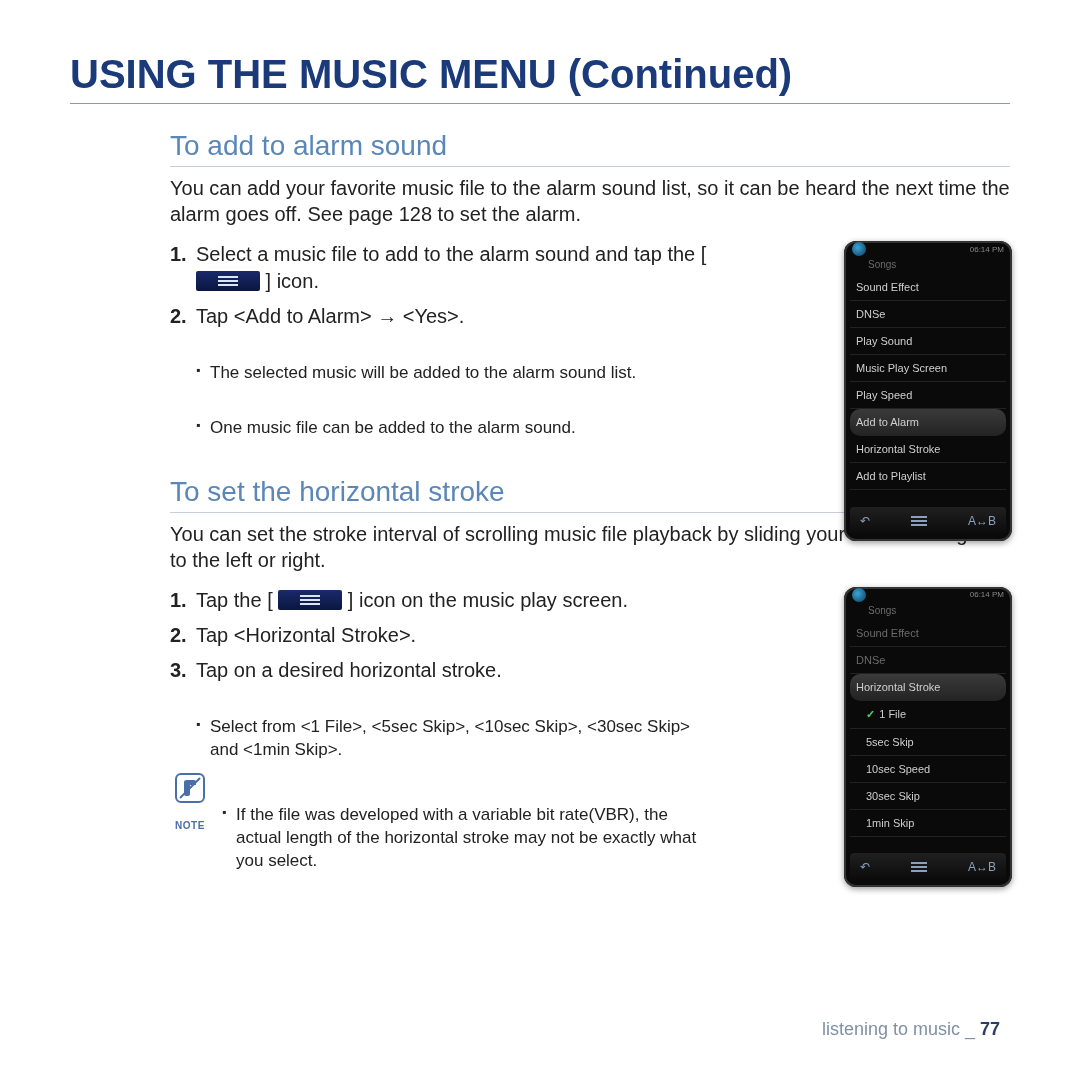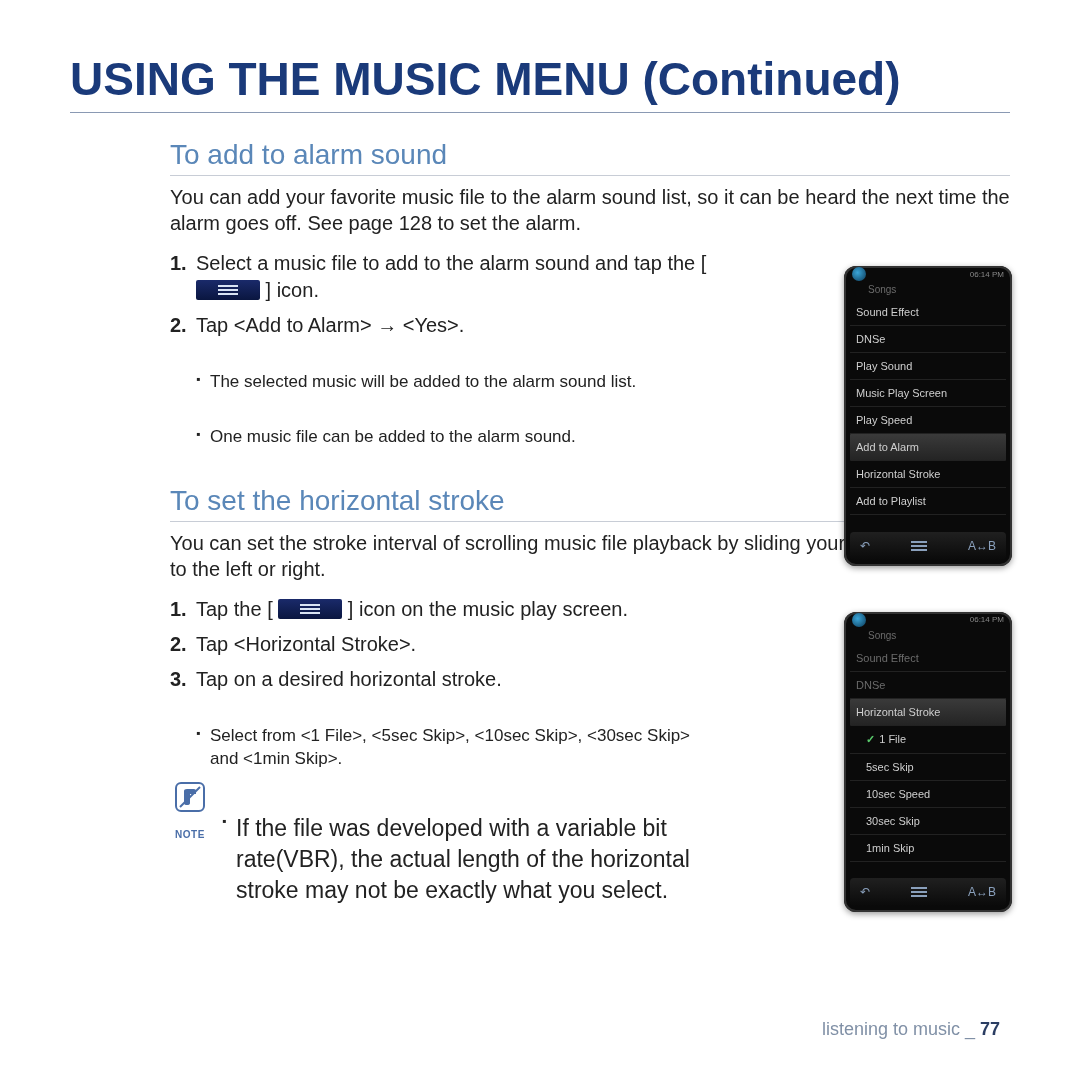--- a/index.html
+++ b/index.html
@@ -6,21 +6,21 @@
   html, body { width: 1080px; height: 1080px; }
   body {
     font-family: Arial, Helvetica, sans-serif;
     background: #fff;
     color: #222;
     padding: 52px 70px 30px 70px;
     position: relative;
   }
   .page-title {
     color: #1a3a7a;
-    font-size: 46px;
+    font-size: 40px;
     font-weight: bold;
     border-bottom: 1px solid #8a99b3;
     padding-bottom: 6px;
     margin-bottom: 26px;
   }
   .content { padding-left: 100px; }
   .sec-heading {
     color: #5a87b8;
     font-size: 28px;
     font-weight: normal;
@@ -77,25 +77,25 @@
     position: absolute;
     left: 0; top: 0;
     font-size: 12px;
     color: #222;
   }
   .note-row { display: flex; gap: 12px; align-items: flex-start; margin-top: 6px; }
   .note-badge { text-align: center; width: 40px; }
   .note-badge svg { display: block; margin: 0 auto; }
   .note-label { font-size: 10px; font-weight: bold; color: #4a6ea8; letter-spacing: .5px; margin-top: 16px; }
   .note-row .sub { padding-left: 0; margin-top: 0; }
-  .note-row .sub li { font-size: 23px; }
+  .note-row .sub li { font-size: 17px; }
 
   .device {
     position: absolute;
-    top: 16px; right: -2px;
+    top: 0; right: -2px;
     width: 168px; height: 300px;
     background: #0a0a0a;
     border-radius: 12px;
     box-shadow: 0 0 0 2px #333 inset, 0 2px 6px rgba(0,0,0,.4);
     color: #c8c8c8;
     font-size: 11px;
   }
   .device .status {
     height: 16px;
     display: flex;
@@ -112,21 +112,21 @@
   .device .crumb { font-size: 10px; color: #6b6b6b; padding: 2px 10px 4px 24px; }
   .device .list { padding: 0 6px; }
   .device .list .itm {
     border-bottom: 1px solid #222;
     padding: 7px 6px;
     font-size: 11px;
     color: #cfcfcf;
   }
   .device .list .itm.hi {
     background: linear-gradient(#3a3a3a, #242424);
-    border-radius: 1px;
+    border-radius: 10px;
   }
   .device .list .itm .chk {
     color: #59c96b; font-weight: bold; margin-right: 4px;
   }
   .device .list .sub-itm { padding-left: 16px; }
   .device .bottombar {
     position: absolute;
     bottom: 6px; left: 6px; right: 6px;
     height: 28px;
     background: linear-gradient(#202020, #0a0a0a);

